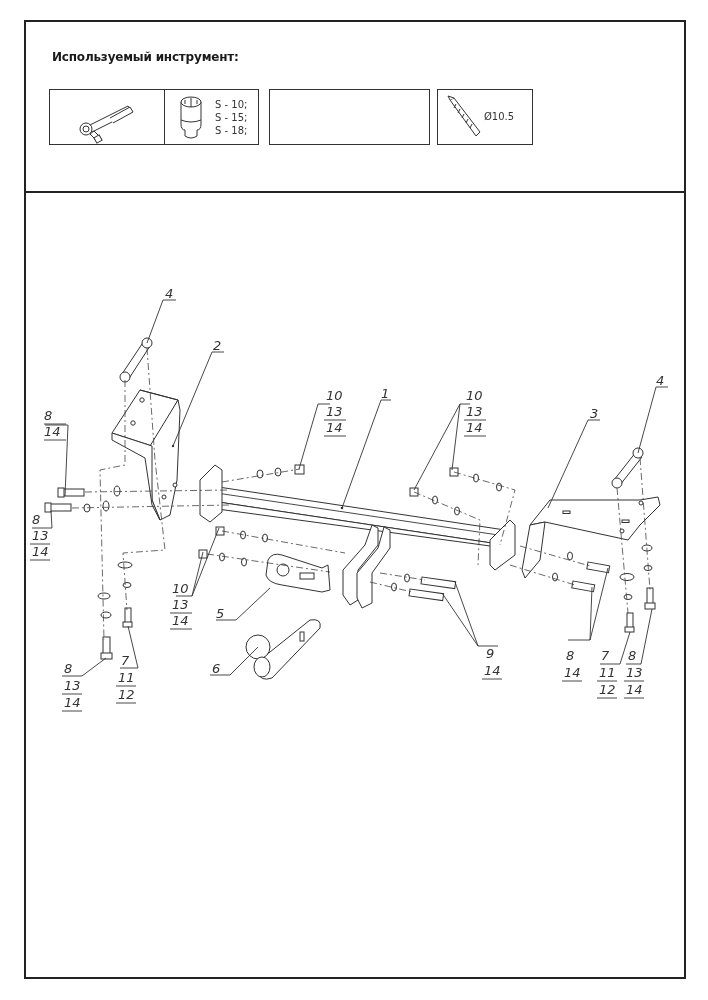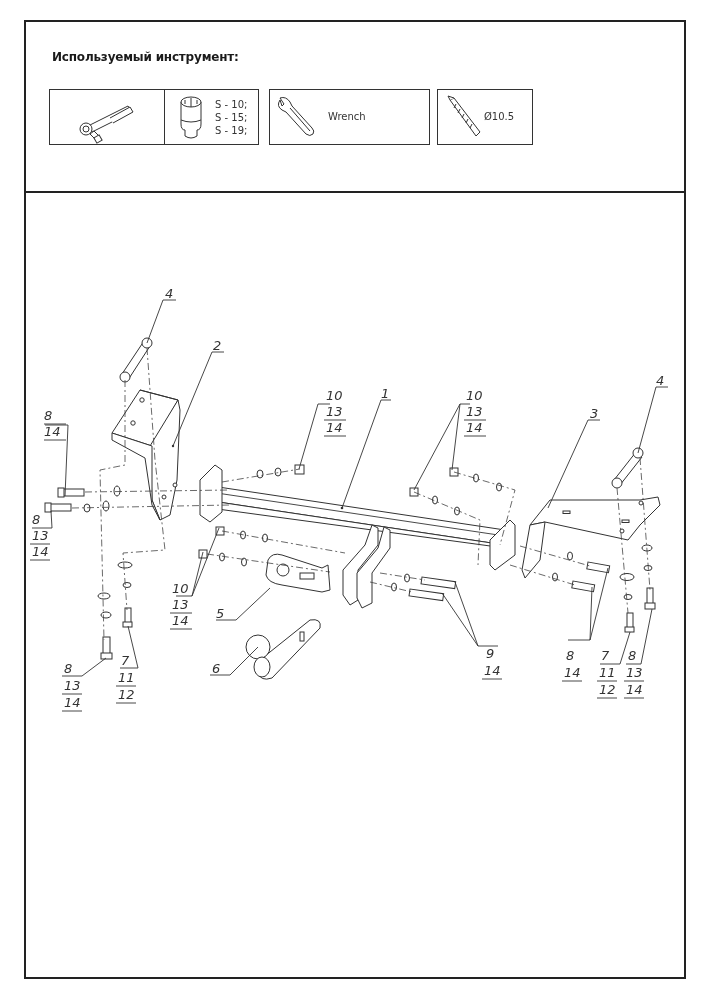--- a/index.html
+++ b/index.html
@@ -44,35 +44,26 @@
       <g stroke="#333" stroke-width="1" fill="#fff">
         <path d="M10 12 Q20 6 30 12 L30 34 Q30 40 26 40 L26 46 Q20 50 14 46 L14 40 Q10 40 10 34 Z"></path>
         <ellipse cx="20" cy="12" rx="10" ry="5"></ellipse>
         <path d="M14 10 L14 14 M20 8 L20 17 M26 10 L26 14"></path>
         <path d="M10 30 Q20 34 30 30"></path>
       </g>
     </svg>
     <div class="ttext" style="left:50px;top:8px;">
       <div>S - 10;</div>
       <div>S - 15;</div>
-      <div>S - 19;</div>
+      <div>S - 18;</div>
     </div>
   </div>
 </div>
 
 <div class="toolbox" style="left:269px;width:161px;">
-  <div class="cell" style="width:102px;">
-    <svg width="50" height="54">
-      <g stroke="#333" stroke-width="1" fill="#fff">
-        <path d="M10 10 Q6 16 12 20 L16 22 L36 44 Q40 47 43 44 Q45 41 42 38 L22 16 L20 12 Q16 6 10 8 L14 14 L12 16 Z"></path>
-        <path d="M20 18 L40 41"></path>
-      </g>
-    </svg>
-    <div class="ttext" style="left:58px;top:20px;">Wrench</div>
-  </div>
 </div>
 
 <div class="toolbox" style="left:437px;width:96px;">
   <div class="cell" style="width:94px;">
     <svg width="46" height="54">
       <g stroke="#333" stroke-width="1" fill="#fff">
         <path d="M12 10 L16 8 L42 42 L38 46 Z"></path>
         <path d="M12 10 L10 6 L16 8"></path>
         <path d="M18 14 L16 18 M22 19 L20 23 M26 24 L24 28 M30 29 L28 33 M34 34 L32 38"></path>
       </g>

